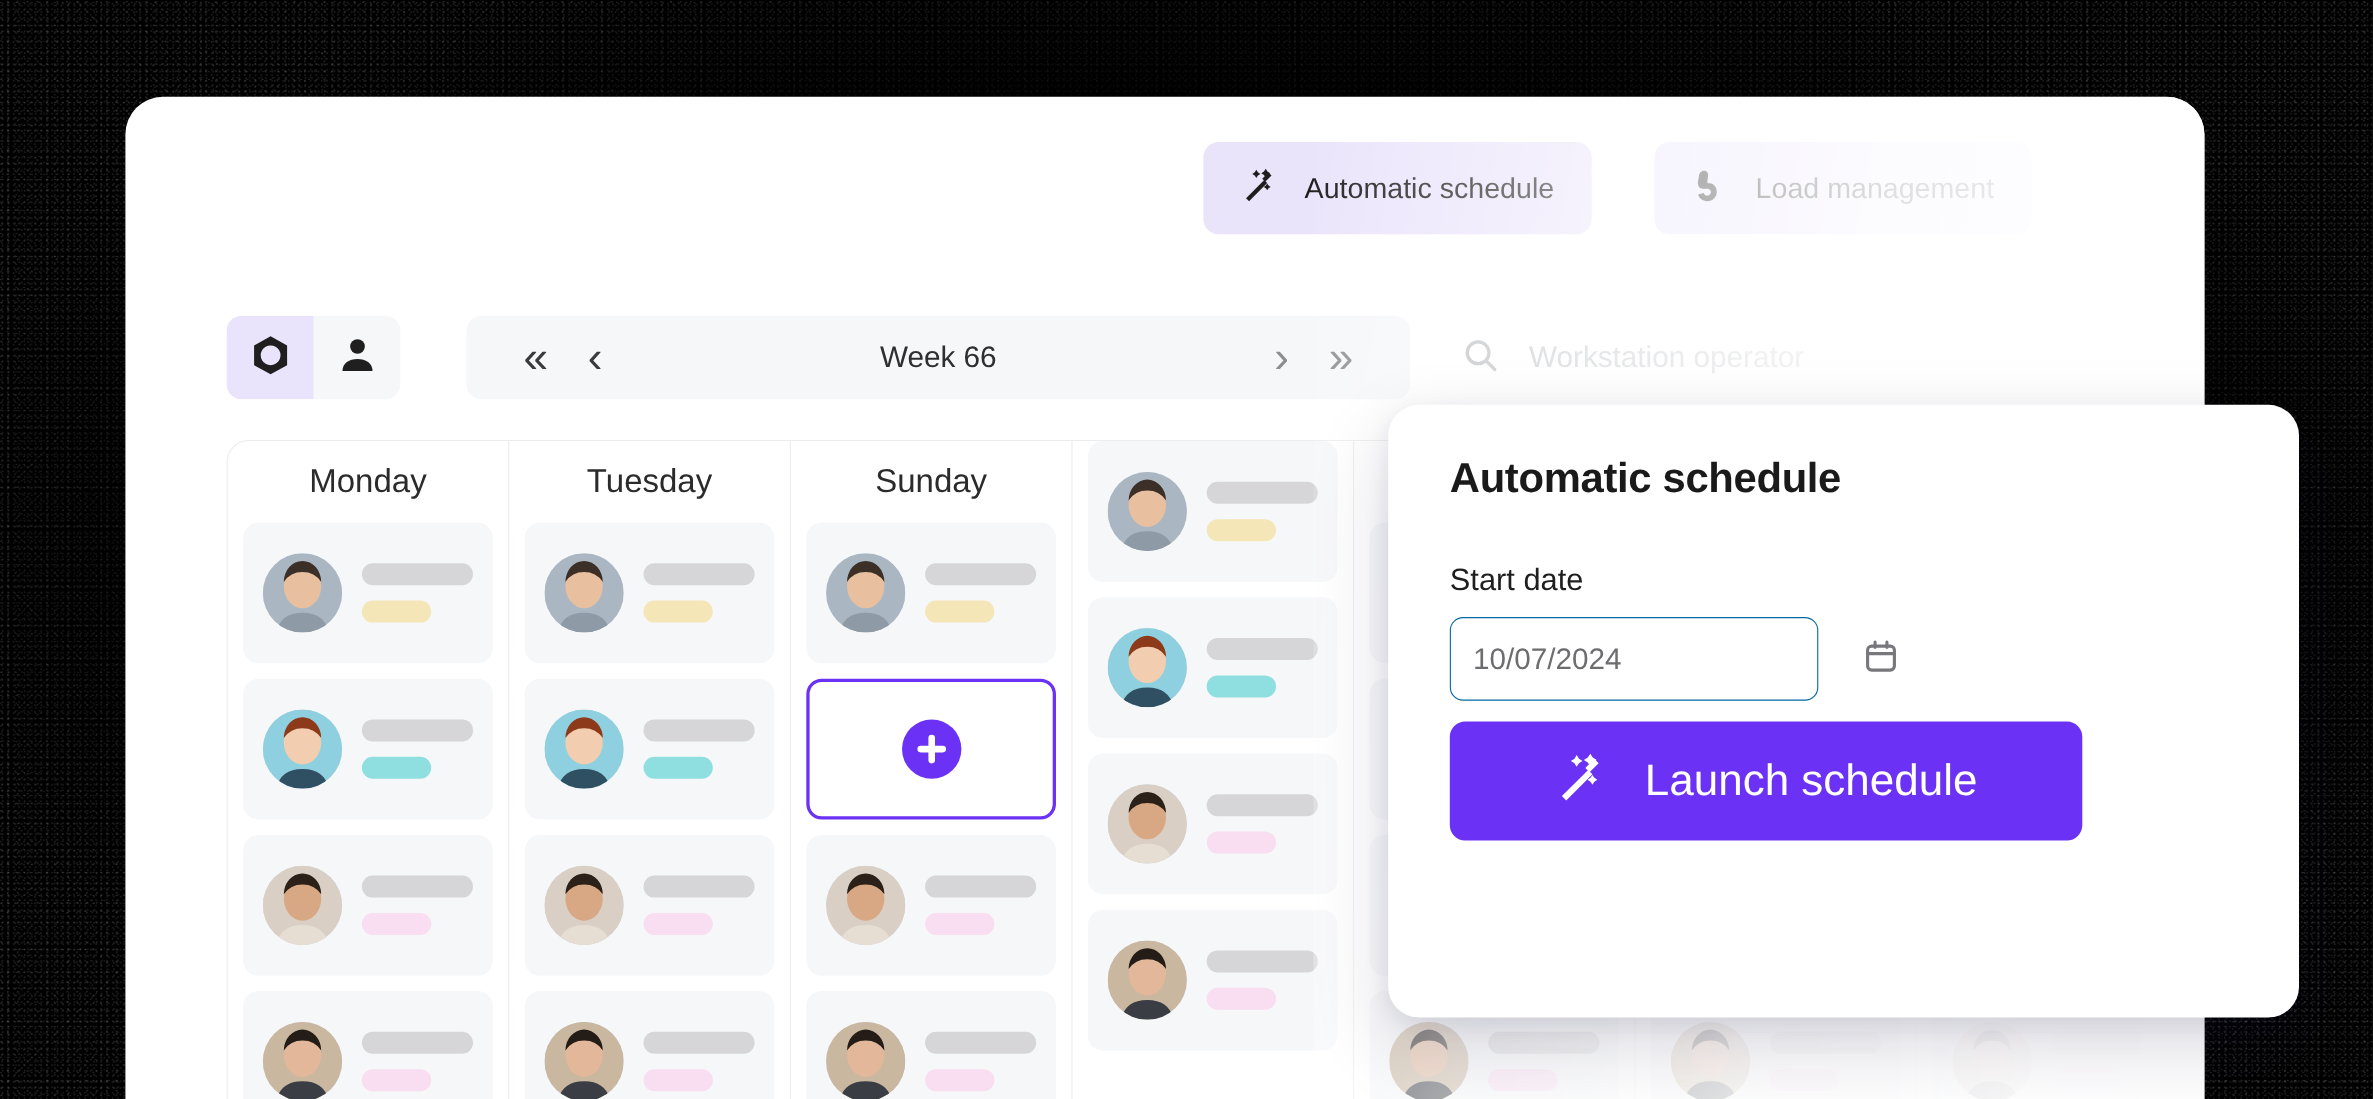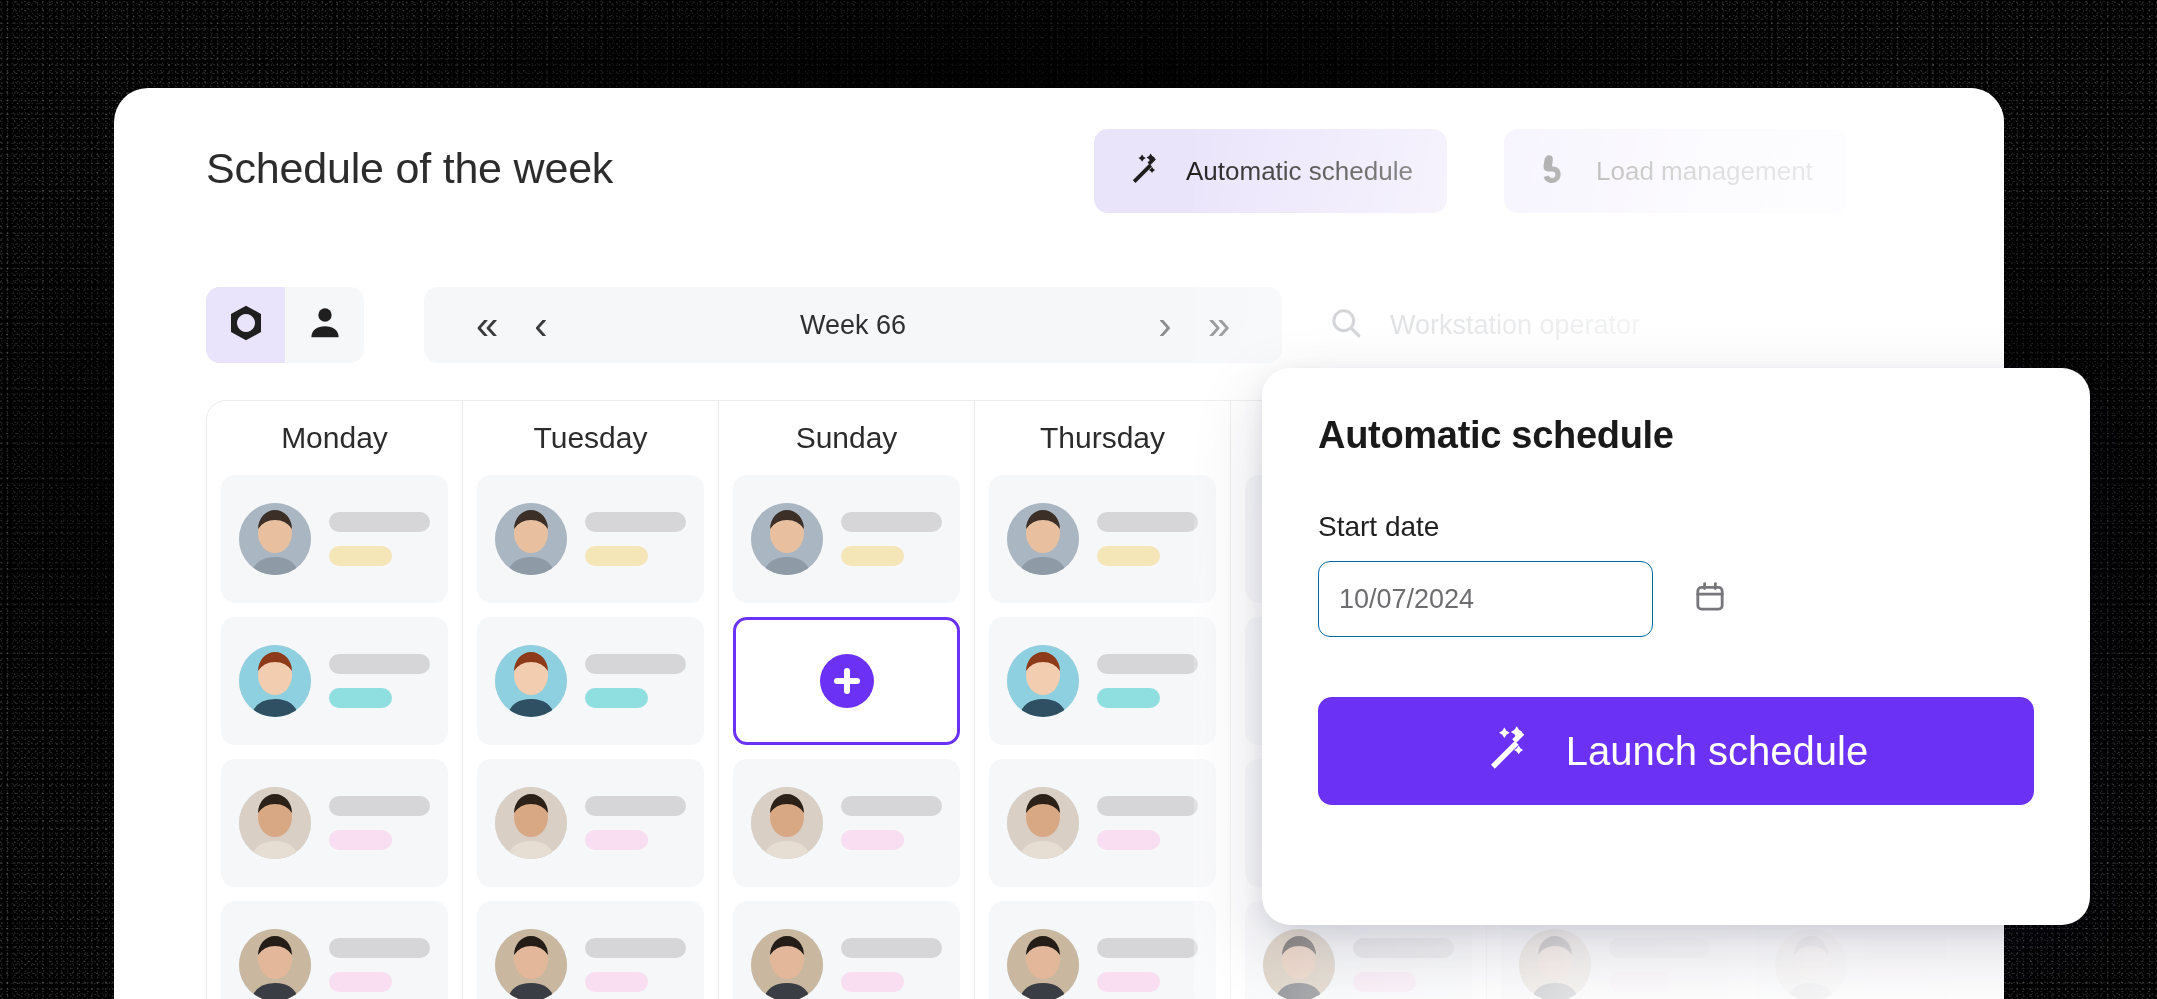--- a/index.html
+++ b/index.html
@@ -292,22 +292,22 @@
     padding: 0 20px;
   }
   .date-input {
     flex: 1;
     border: none; outline: none; background: transparent;
     font-family: inherit;
     font-size: 27px;
     color: #6d6d70;
   }
   #launch-btn {
-    margin-top: 60px;
-    width: 716px;
+    margin-top: 19px;
+    width: 575px;
     height: 108px;
     background: #6b32f5;
     border: none;
     border-radius: 14px;
     display: flex;
     align-items: center;
     justify-content: center;
     gap: 30px;
     cursor: pointer;
     font-family: inherit;
@@ -320,21 +320,20 @@
 </style>
 </head>
 <body>
 
 <div id="stage">
   <div id="noise"></div>
 
   <div id="app-panel">
 
     <div class="header-row">
-      <div id="page-title">Schedule of the week</div>
 
       <button class="pill-btn" id="btn-auto-schedule">
         <span class="ico">
           <svg width="36" height="36" viewBox="0 0 24 24" fill="none">
             <path d="M3.2 20.8 L14.2 9.8 L16.0 11.6 L5.0 22.6 Z" fill="#1e1e1e" transform="translate(0,-2)"></path>
             <path d="M13.0 9.0 L16.8 5.2 L18.6 7.0 L14.8 10.8 Z" fill="#1e1e1e" transform="translate(0,-2)"></path>
             <path d="M9.4 1.6 l.95 1.5 1.5.95 -1.5.95 -.95 1.5 -.95 -1.5 -1.5 -.95 1.5 -.95 Z" fill="#1e1e1e"></path>
             <path d="M15.1 1.0 l1.05 1.65 1.65 1.05 -1.65 1.05 -1.05 1.65 -1.05 -1.65 -1.65 -1.05 1.65 -1.05 Z" fill="#1e1e1e"></path>
             <path d="M16.0 9.9 l.8 1.25 1.25.8 -1.25.8 -.8 1.25 -.8 -1.25 -1.25 -.8 1.25 -.8 Z" fill="#1e1e1e"></path>
           </svg>
@@ -553,21 +552,20 @@
                 <path d="M12 72 q4 -18 24 -18 q20 0 24 18 Z" fill="#3a3d44"></path>
               </svg>
             </div>
             <div class="bars">
               <div class="bar-name"></div>
               <div class="bar-tag" style="background: rgb(249, 221, 240);"></div>
             </div>
           </div>
         </div>
         <div class="day-col">
-          <div class="day-head">Thursday</div>
           <div class="shift-card">
             <div class="avatar">
               <svg viewBox="0 0 72 72">
                 <rect width="72" height="72" fill="#aab6c2"></rect>
                 <ellipse cx="36" cy="30" rx="17" ry="20" fill="#e8c0a0"></ellipse>
                 <path d="M19 26 a17 19 0 0 1 34 0 q-6 -9 -17 -9 q-11 0 -17 9 Z" fill="#3b2f28"></path>
                 <path d="M12 72 q4 -18 24 -18 q20 0 24 18 Z" fill="#8e9aa6"></path>
               </svg>
             </div>
             <div class="bars">

